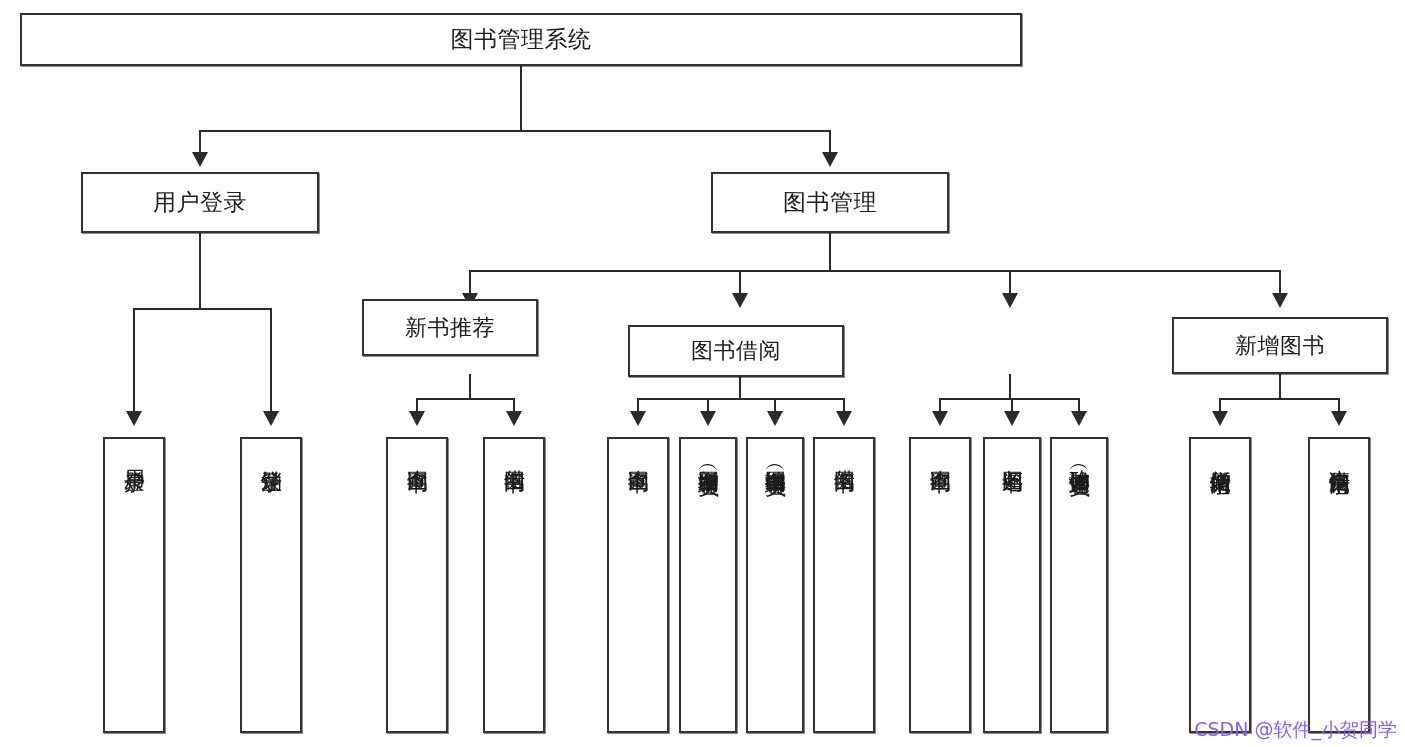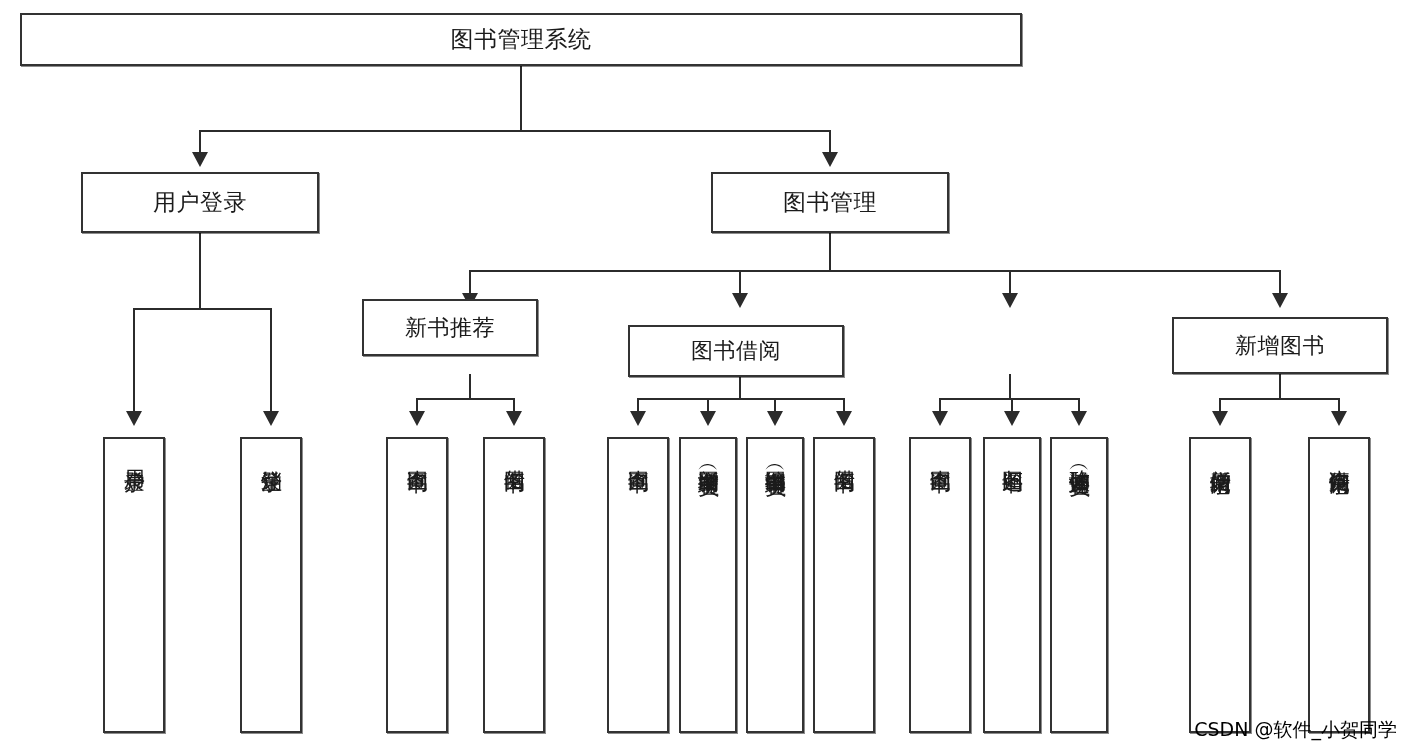--- a/index.html
+++ b/index.html
@@ -69,21 +69,21 @@
     border-left: 8px solid transparent;
     border-right: 8px solid transparent;
     border-top: 15px solid #2b2b2b;
     z-index: 2;
   }
   #watermark {
     position: absolute;
     right: 8px;
     bottom: 4px;
     font-size: 19px;
-    color: #000000;
+    color: #8b5cf6;
     z-index: 5;
     white-space: nowrap;
     pointer-events: none;
   }
 </style>
 </head>
 <body>
 
 <div id="canvas">
 

